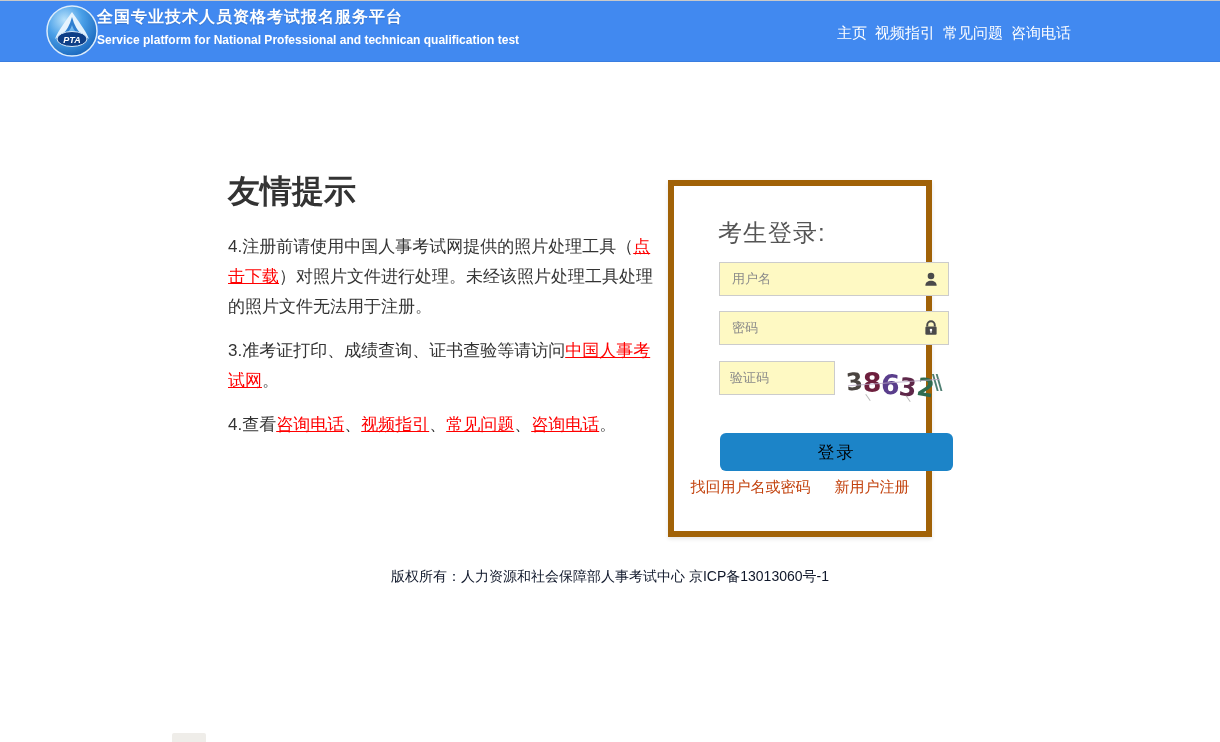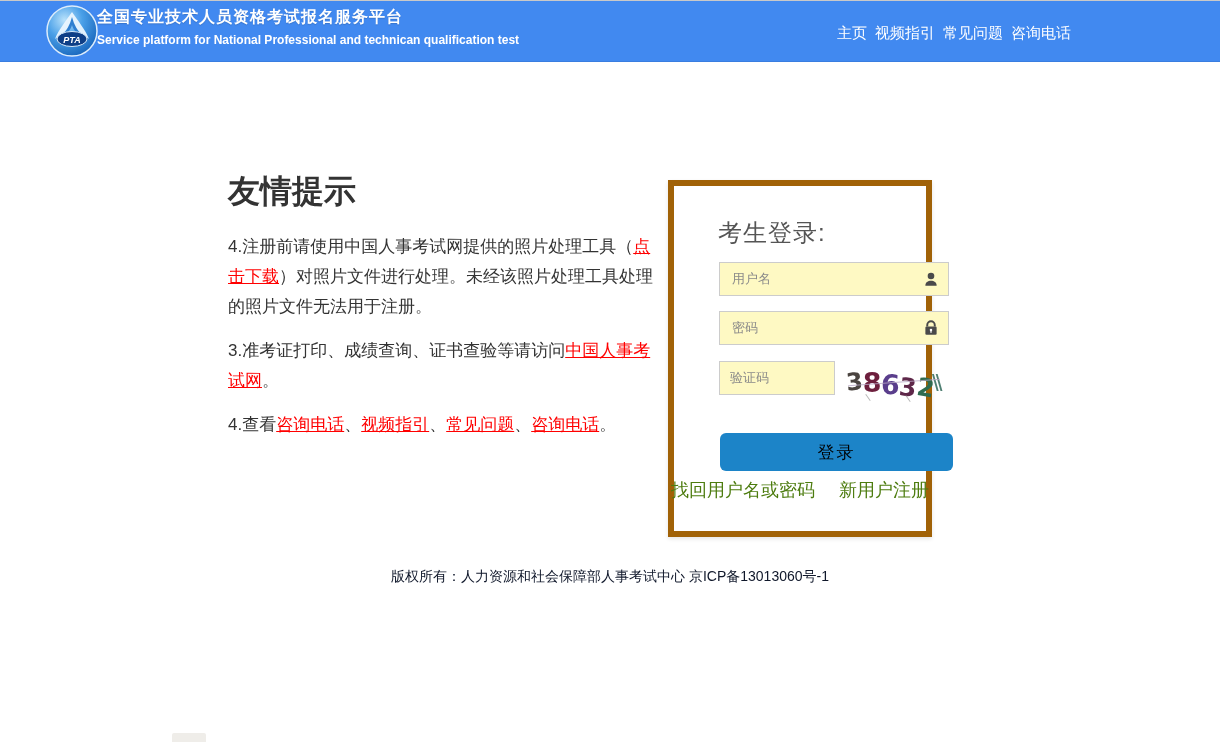--- a/index.html
+++ b/index.html
@@ -80,21 +80,21 @@
 
   .login-button {
     position:absolute; left:46px; top:247px; width:233px; height:38px;
     background:#1c84c8; color:#000000; font-size:17px; border:none; border-radius:6px;
     cursor:pointer; font-family:"Liberation Sans","DejaVu Sans",sans-serif; letter-spacing:2px;
   }
   .login-links {
     position:absolute; left:0; top:292px; width:100%;
     display:flex; justify-content:center; gap:24px;
   }
-  .login-links a { color:#4d7c0f; font-size:18px; text-decoration:none; cursor:pointer; white-space:nowrap; }
+  .login-links a { color:#c2410c; font-size:15px; text-decoration:none; cursor:pointer; white-space:nowrap; }
 
   
   .footer {
     position:absolute; top:568px; left:0; width:100%;
     text-align:center; font-size:14px; color:#0f172a;
   }
 
   
   .bottom-artifact {
     position:absolute; left:172px; top:733px; width:34px; height:12px;

